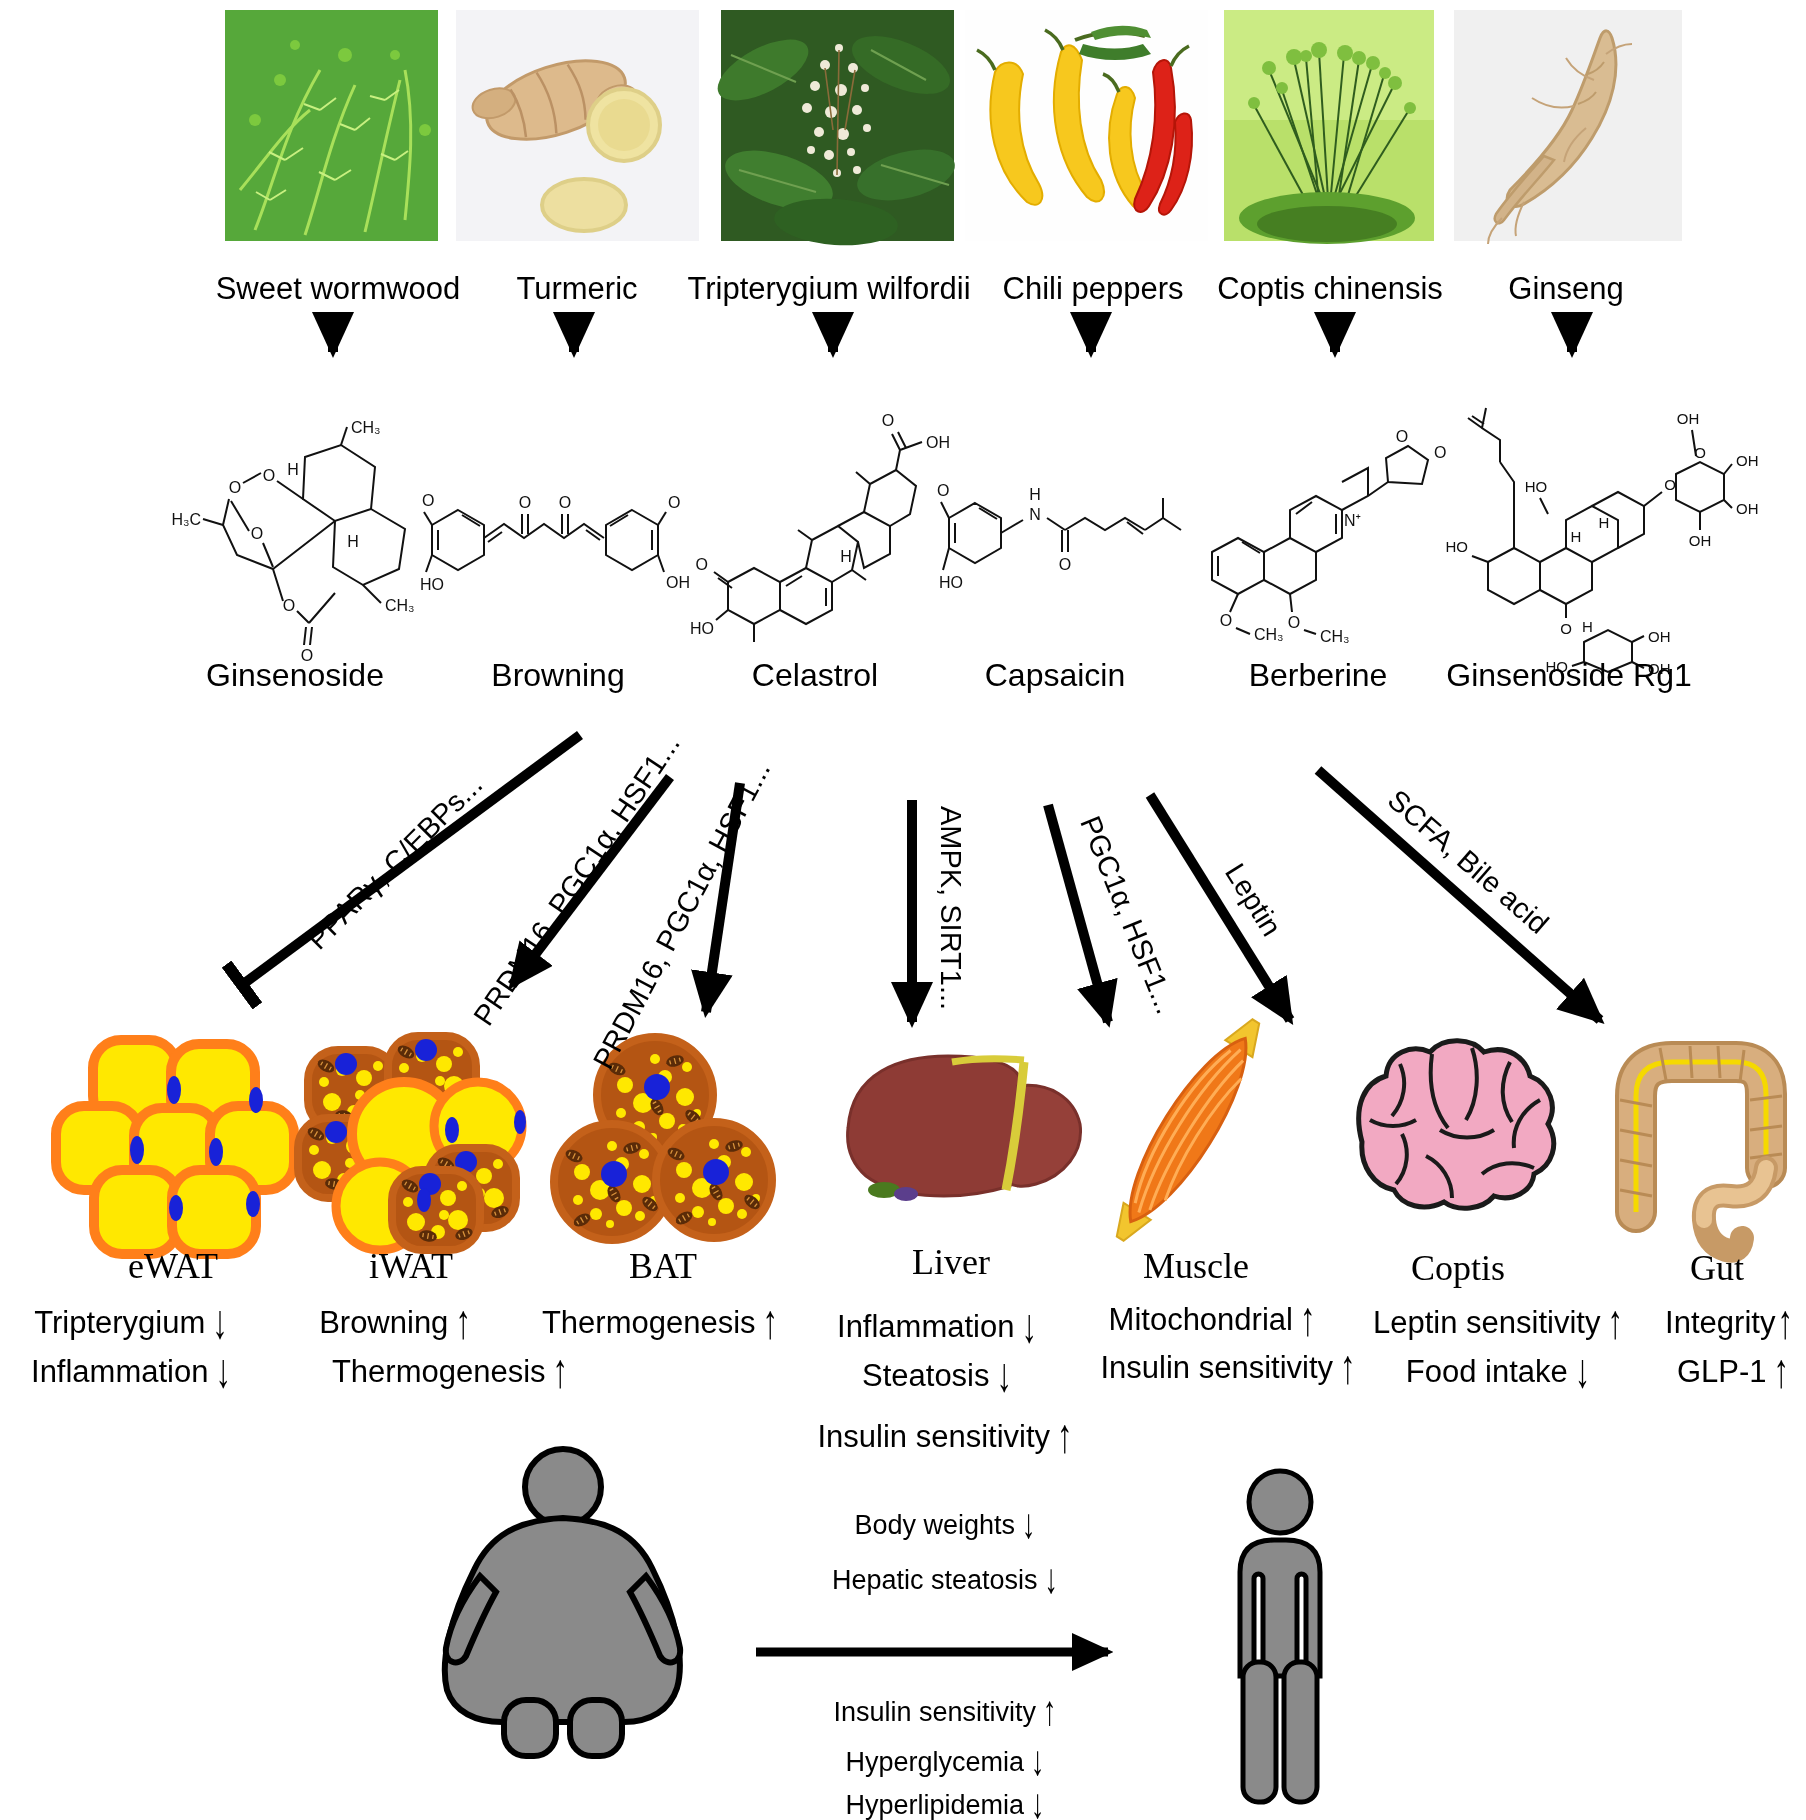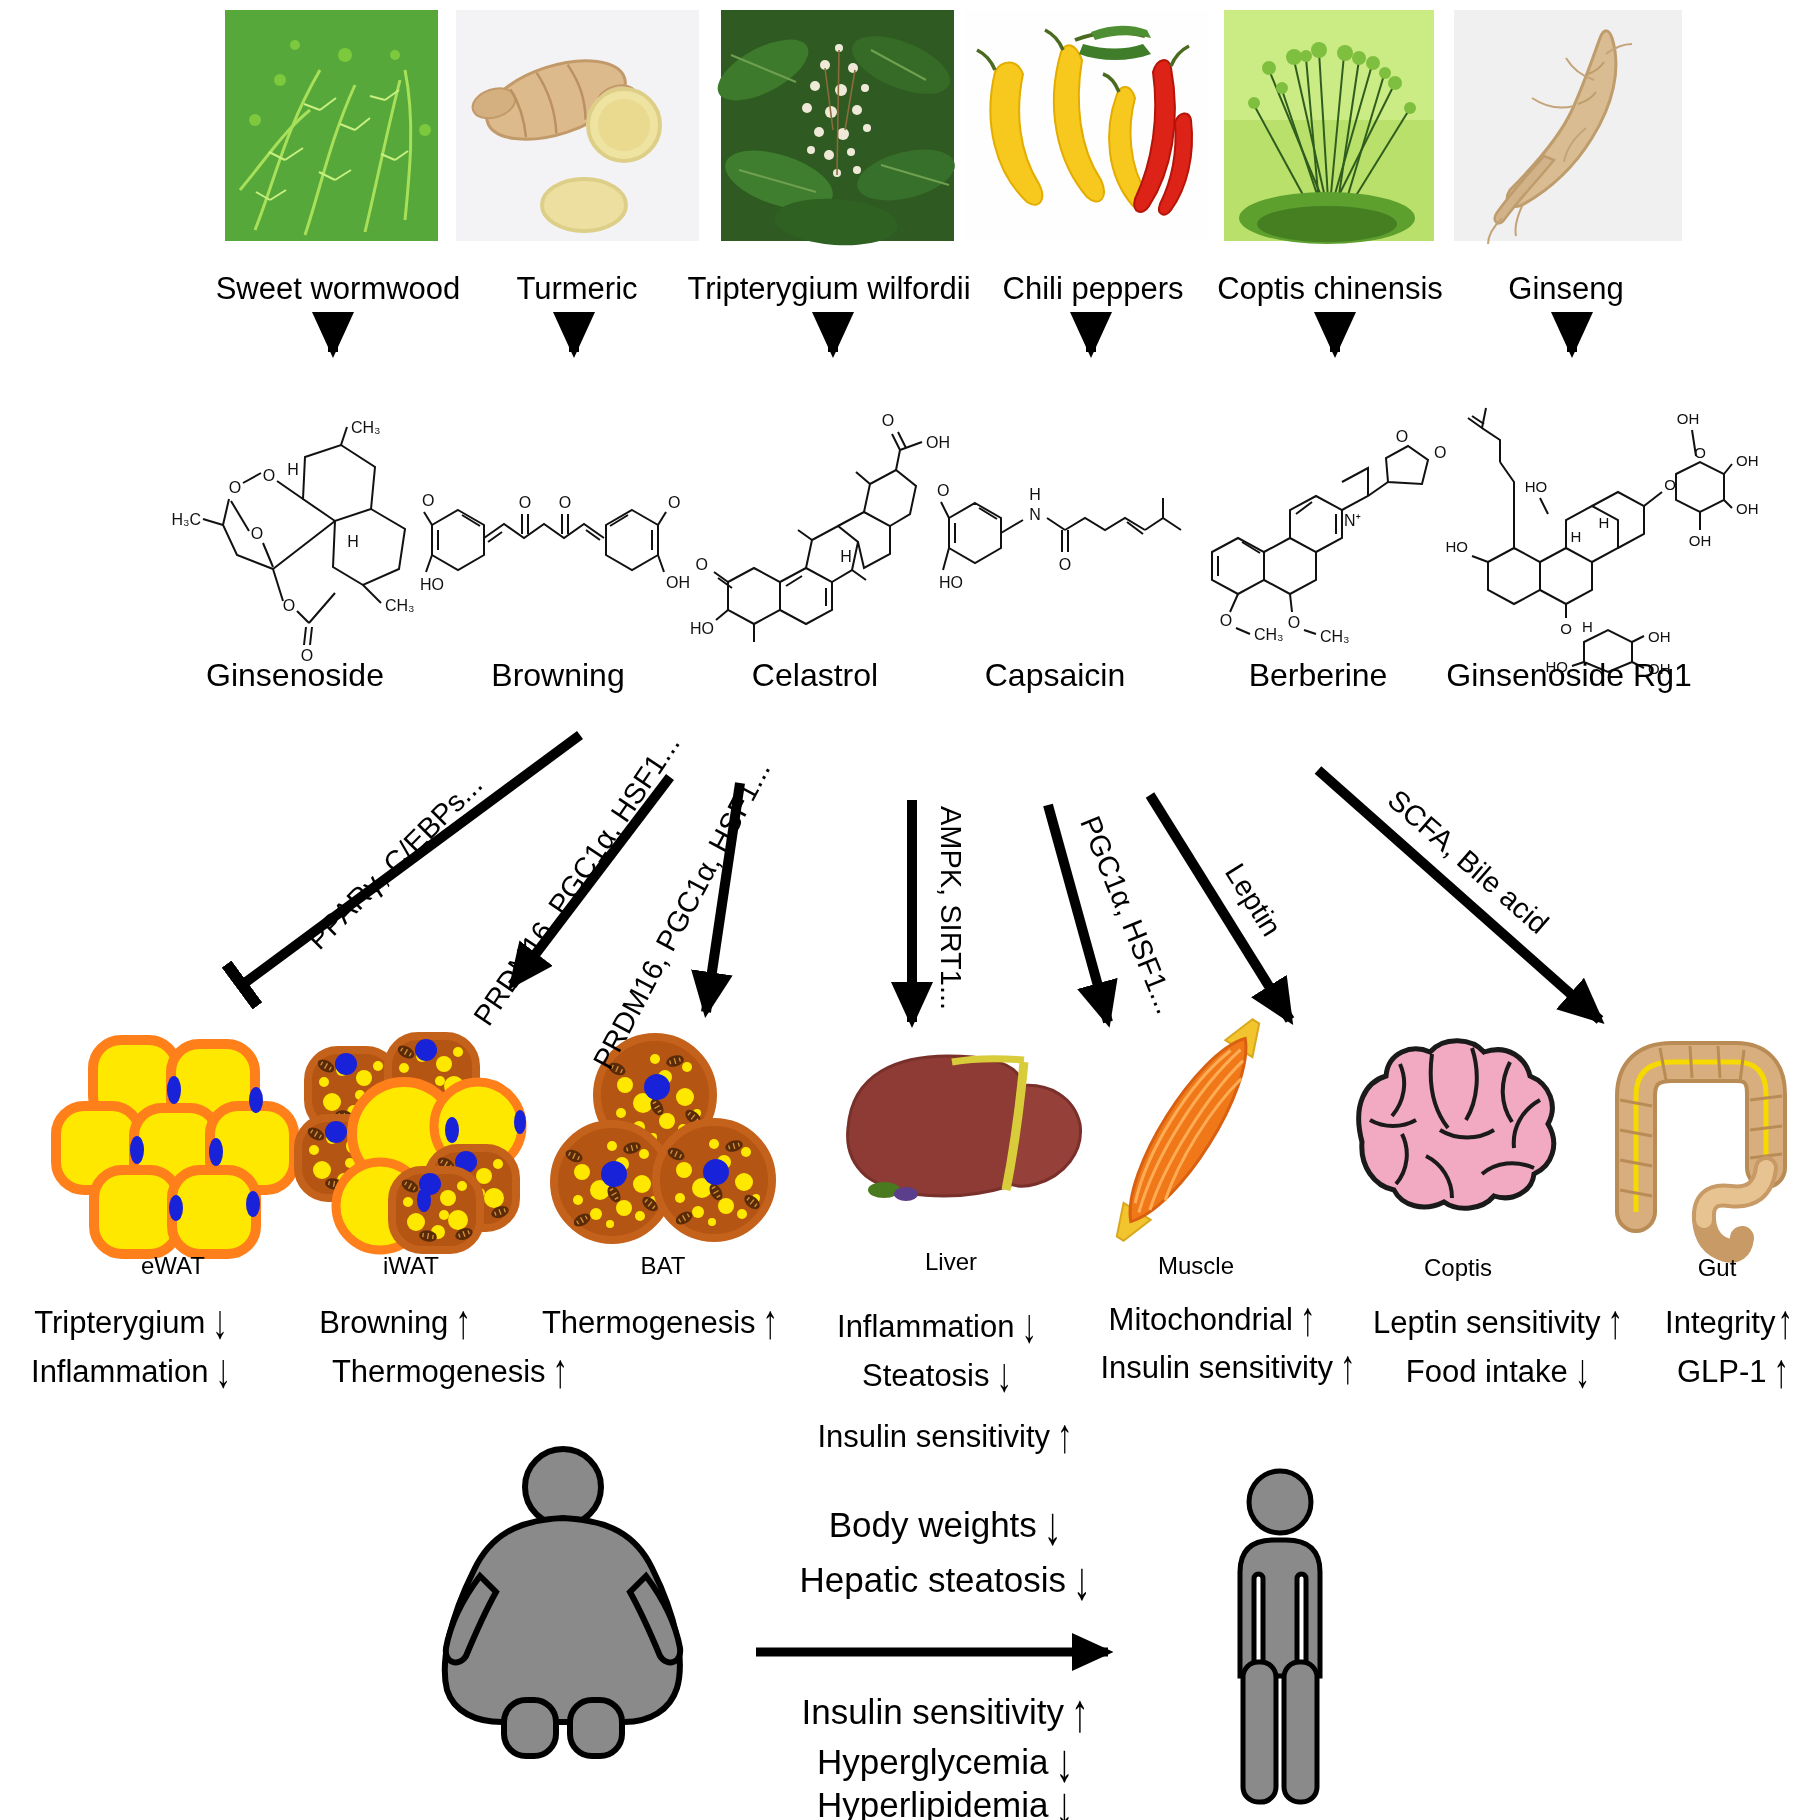--- a/index.html
+++ b/index.html
@@ -2,23 +2,23 @@
 <html><head>
 <meta charset="utf-8">
 <style>
   html,body{margin:0;padding:0;background:#fff;}
   #canvas{position:relative;width:1806px;height:1820px;background:#fff;overflow:hidden;
           font-family:"Liberation Sans", sans-serif;color:#000;}
   .abs{position:absolute;}
   .ctr{transform:translate(-50%,-50%);white-space:nowrap;}
   .plant-label{font-size:31px;}
   .compound-label{font-size:32px;}
-  .organ-label{font-size:24px;}
+  .organ-label{font-size:36px;font-family:Liberation Serif, serif;}
   .fx{font-size:31px;}
-  .outcome{font-size:35px;}
+  .outcome{font-size:27px;}
   .fx-arrow{display:inline-block;transform:scaleY(1.55);margin-left:7px;font-weight:400;}
   .pathway-label{font-size:29px;white-space:nowrap;}
   svg{display:block;}
   text{font-family:"Liberation Sans", sans-serif;fill:#111;}
 </style>
 </head>
 <body>
 
 <div id="canvas">
 

